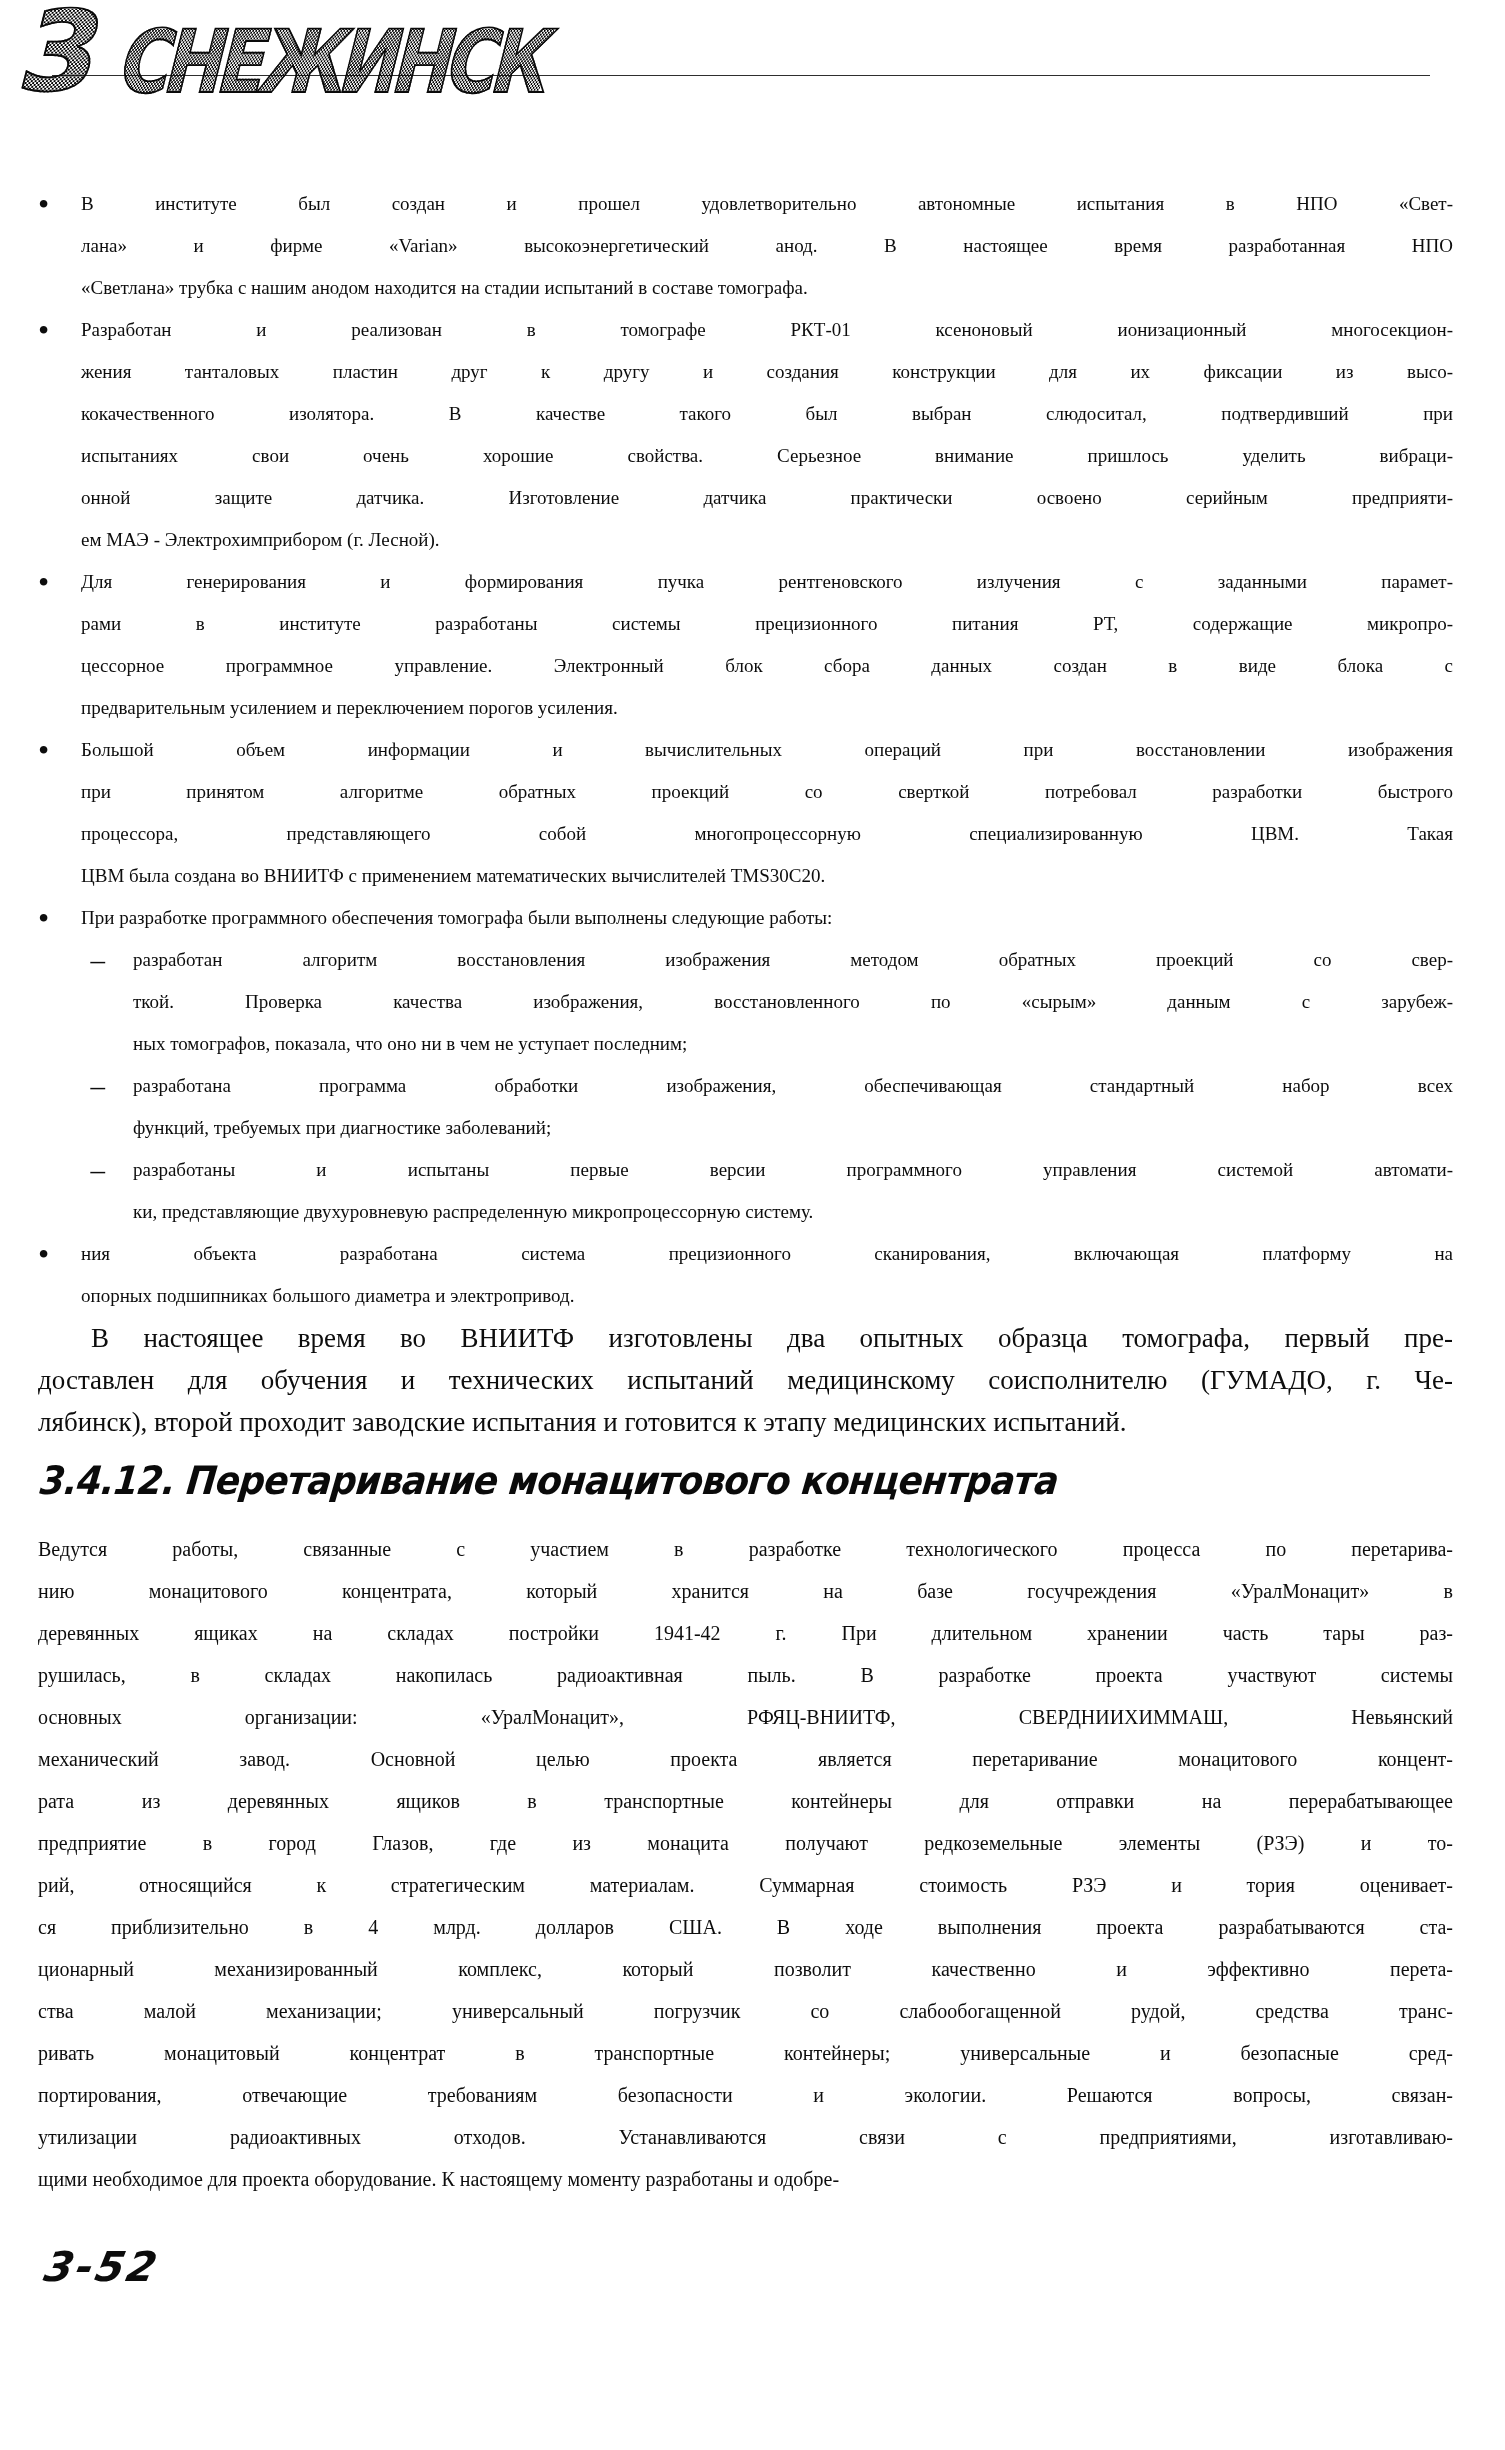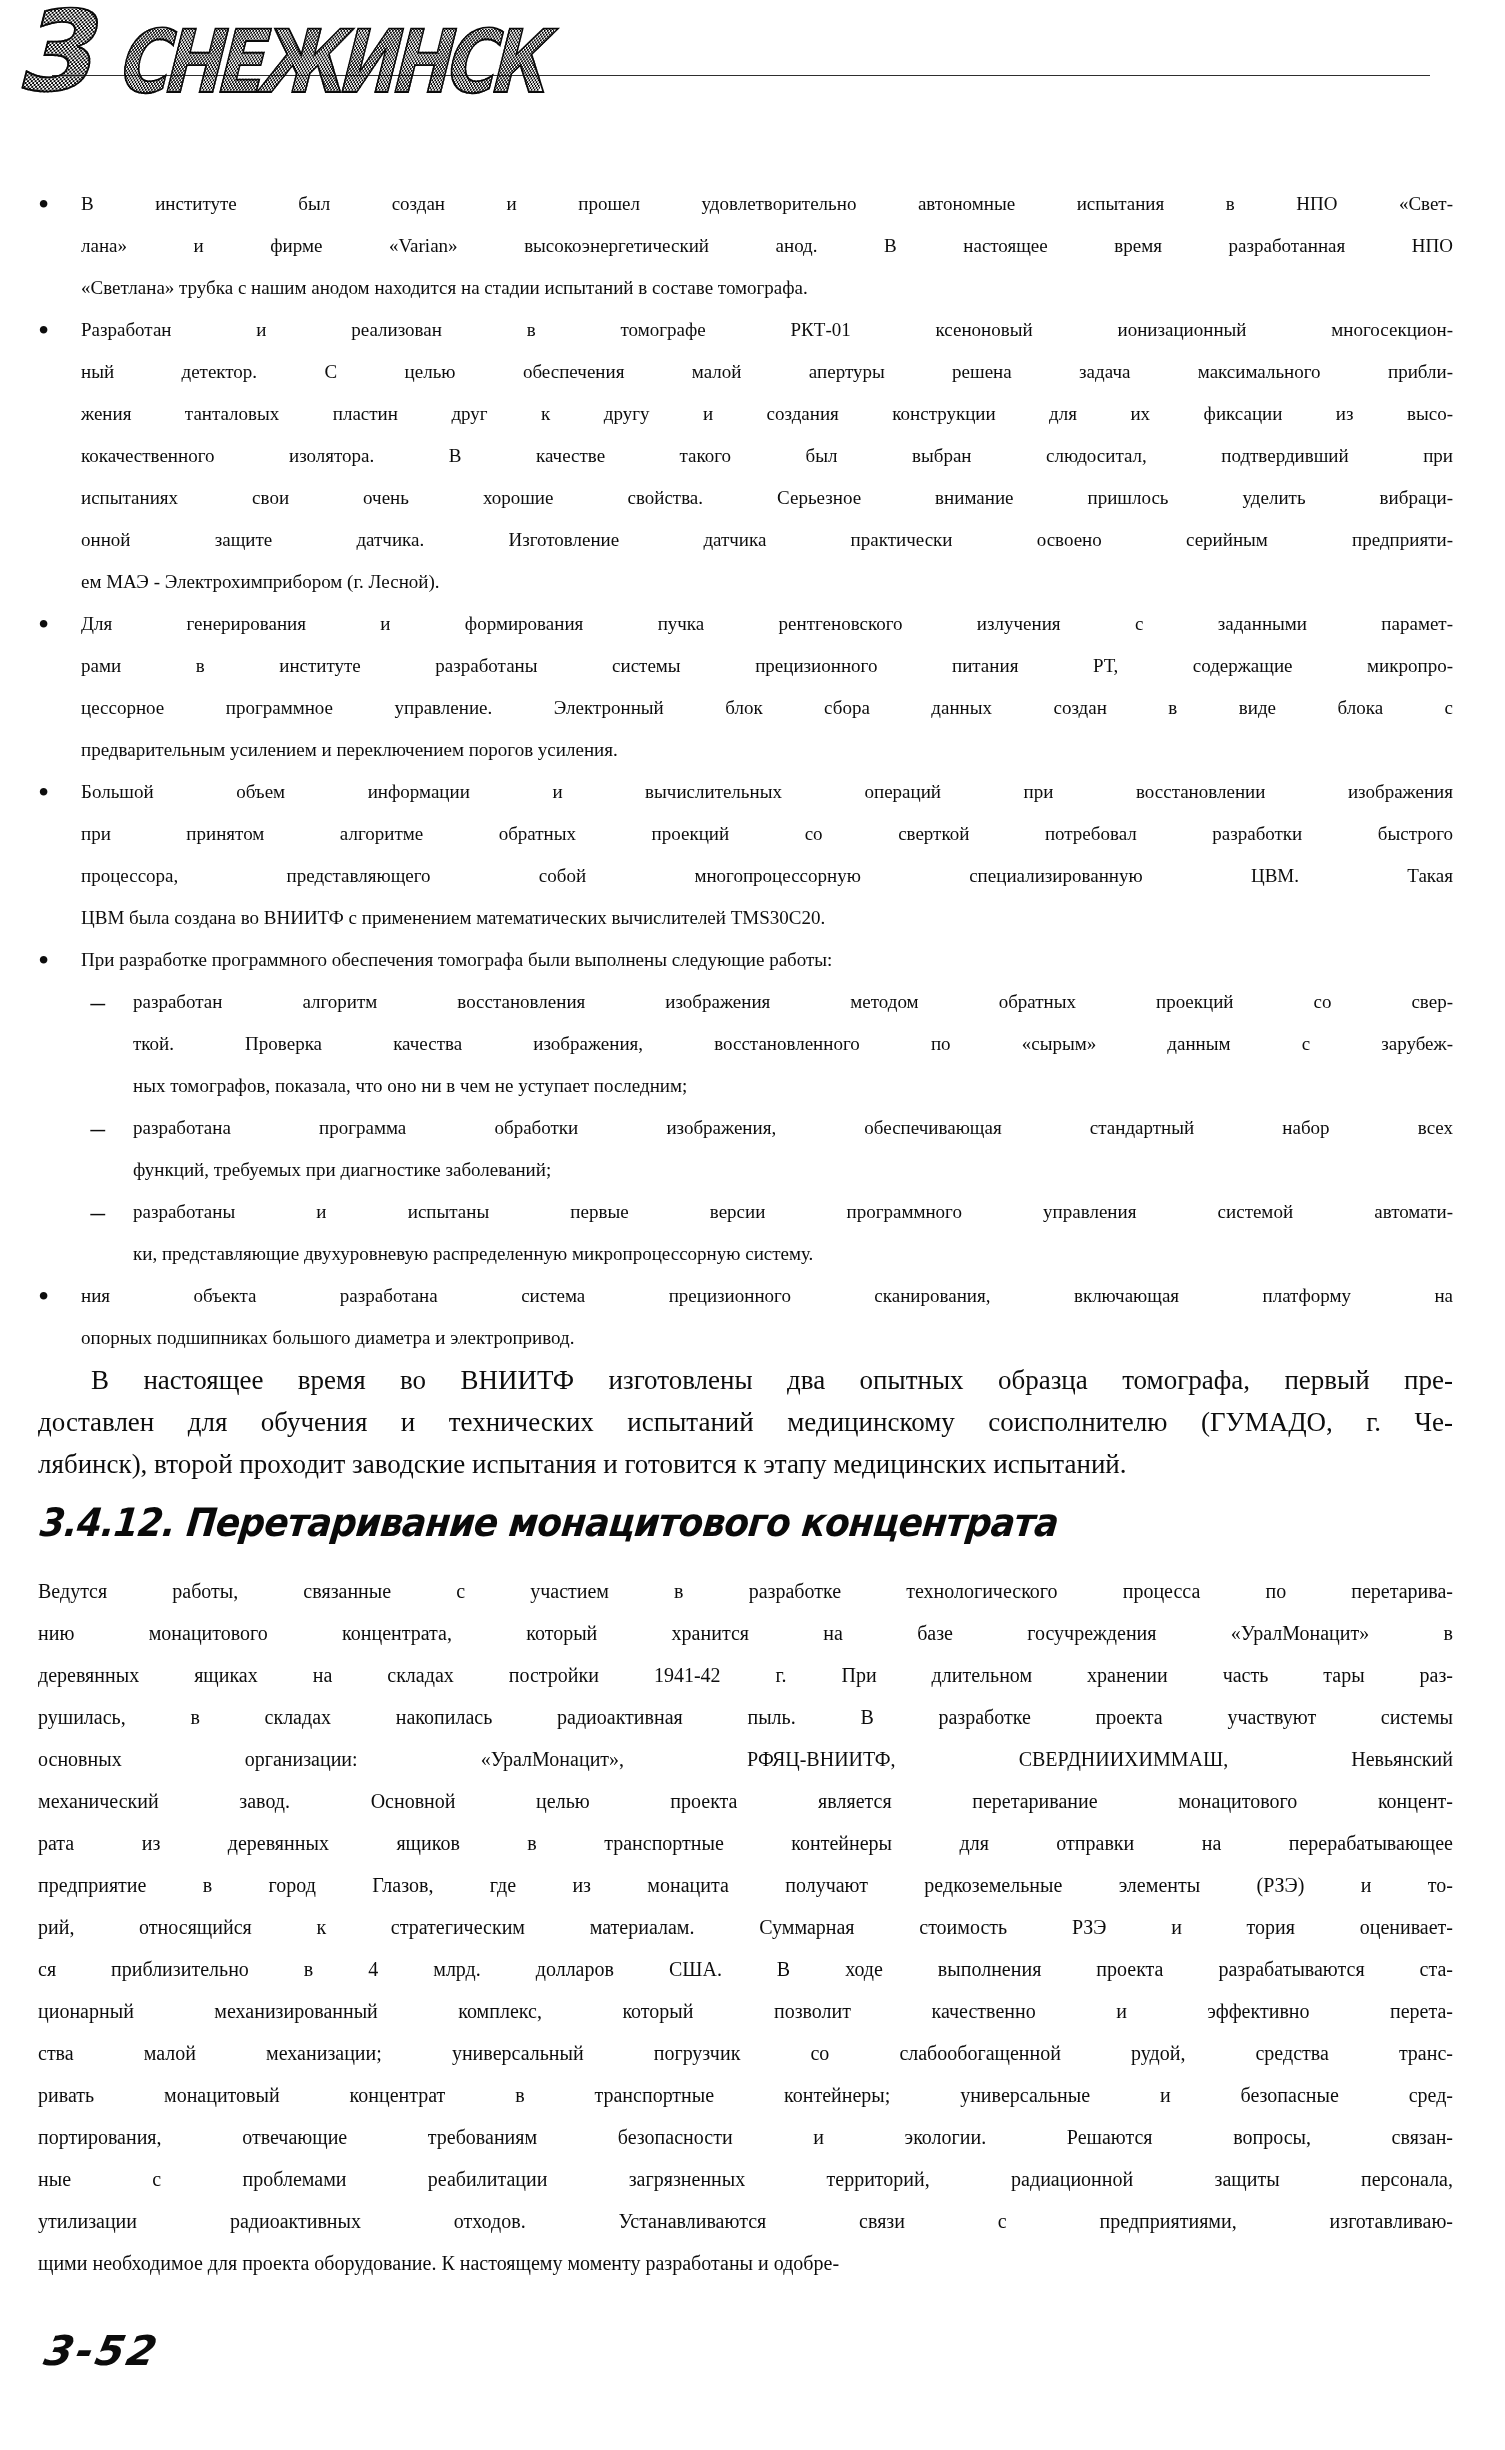--- a/index.html
+++ b/index.html
@@ -79,21 +79,20 @@
             <div class="tline">В институте был создан и прошел удовлетворительно автономные испытания в НПО «Свет-</div>
             <div class="tline">лана» и фирме «Varian» высокоэнергетический анод. В настоящее время разработанная НПО</div>
             <div class="tline last">«Светлана» трубка с нашим анодом находится на стадии испытаний в составе томографа.</div>
           </div>
       </div>
 
       <div class="bullet-item">
         <span class="marker">•</span>
         <div class="bcol btext">
             <div class="tline">Разработан и реализован в томографе РКТ-01 ксеноновый ионизационный многосекцион-</div>
-            <div class="tline">ный детектор. С целью обеспечения малой апертуры решена задача максимального прибли-</div>
             <div class="tline">жения танталовых пластин друг к другу и создания конструкции для их фиксации из высо-</div>
             <div class="tline">кокачественного изолятора. В качестве такого был выбран слюдоситал, подтвердивший при</div>
             <div class="tline">испытаниях свои очень хорошие свойства. Серьезное внимание пришлось уделить вибраци-</div>
             <div class="tline">онной защите датчика. Изготовление датчика практически освоено серийным предприяти-</div>
             <div class="tline last">ем МАЭ - Электрохимприбором (г. Лесной).</div>
           </div>
       </div>
 
       <div class="bullet-item">
         <span class="marker">•</span>
@@ -172,21 +171,20 @@
         <div class="tline">основных организации: «УралМонацит», РФЯЦ-ВНИИТФ, СВЕРДНИИХИММАШ, Невьянский</div>
         <div class="tline">механический завод. Основной целью проекта является перетаривание монацитового концент-</div>
         <div class="tline">рата из деревянных ящиков в транспортные контейнеры для отправки на перерабатывающее</div>
         <div class="tline">предприятие в город Глазов, где из монацита получают редкоземельные элементы (РЗЭ) и то-</div>
         <div class="tline">рий, относящийся к стратегическим материалам. Суммарная стоимость РЗЭ и тория оценивает-</div>
         <div class="tline">ся приблизительно в 4 млрд. долларов США. В ходе выполнения проекта разрабатываются ста-</div>
         <div class="tline">ционарный механизированный комплекс, который позволит качественно и эффективно перета-</div>
         <div class="tline">ства малой механизации; универсальный погрузчик со слабообогащенной рудой, средства транс-</div>
         <div class="tline">ривать монацитовый концентрат в транспортные контейнеры; универсальные и безопасные сред-</div>
         <div class="tline">портирования, отвечающие требованиям безопасности и экологии. Решаются вопросы, связан-</div>
-        <div class="tline">ные с проблемами реабилитации загрязненных территорий, радиационной защиты персонала,</div>
         <div class="tline">утилизации радиоактивных отходов. Устанавливаются связи с предприятиями, изготавливаю-</div>
         <div class="tline last">щими необходимое для проекта оборудование. К настоящему моменту разработаны и одобре-</div>
       </div>
 
     <div class="page-num">3-52</div>
 
   </main>
 </div>
 
 

